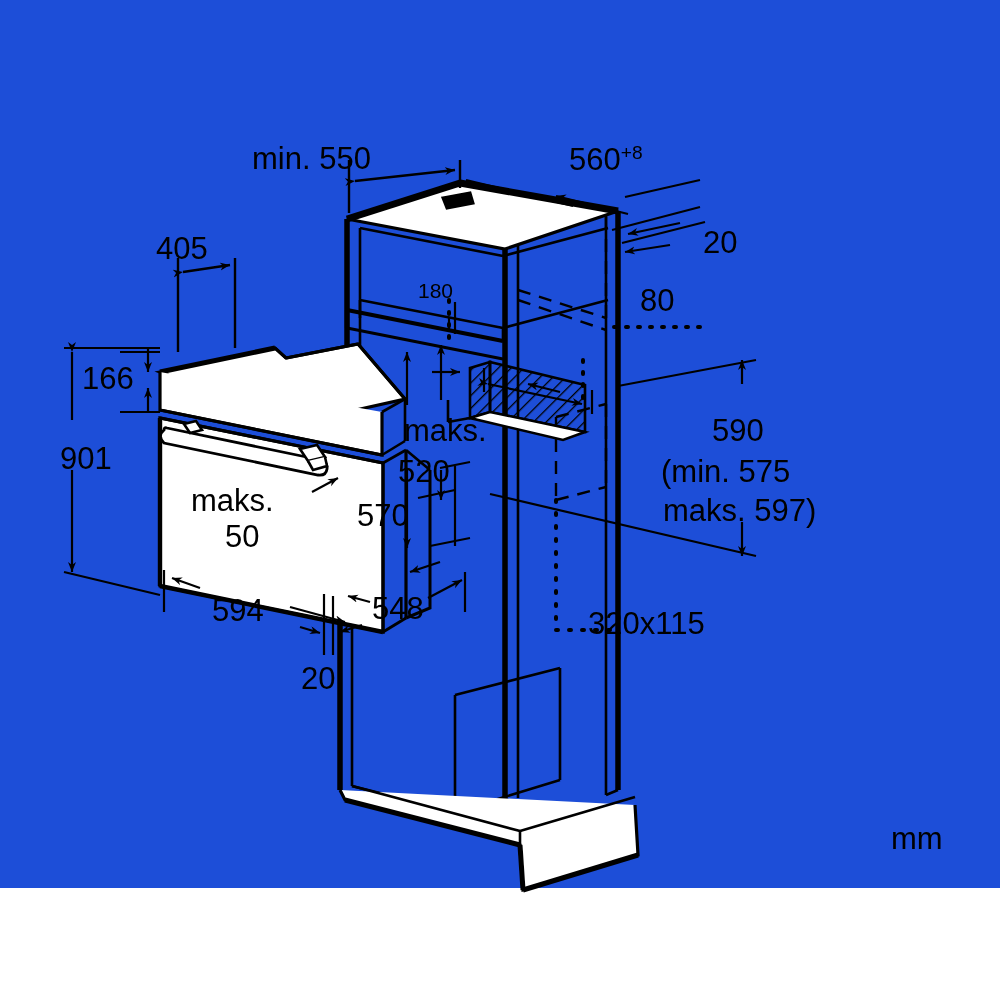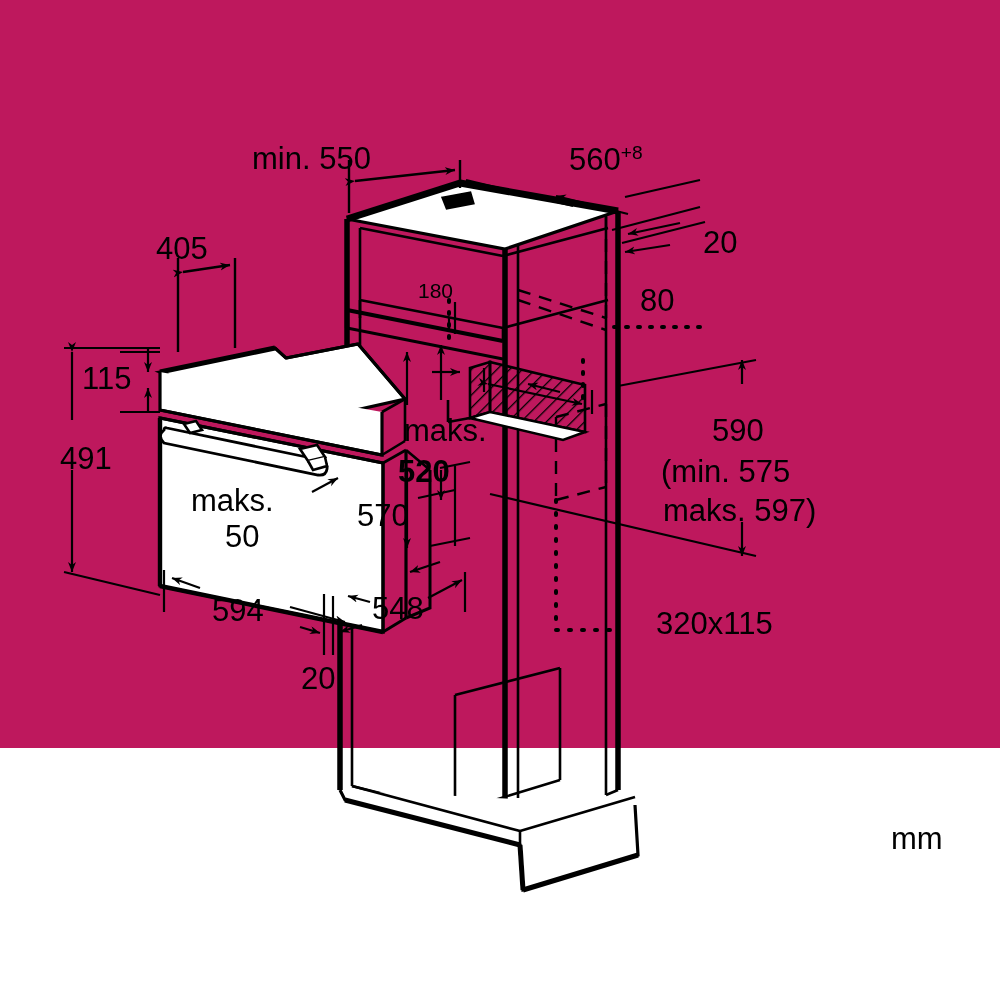--- a/index.html
+++ b/index.html
@@ -1,18 +1,18 @@
 <!DOCTYPE html>
 <html><head>
 <meta charset="utf-8">
 <style>
   html,body{margin:0;padding:0;background:#fff;}
   body{width:1000px;height:1000px;overflow:hidden;
        font-family:"Liberation Sans", sans-serif;}
-  #stage{position:relative;width:1000px;height:748px;background:#be185d;}
+  #stage{position:relative;width:1000px;height:888px;background:#1d4ed8;}
   svg.draw{position:absolute;left:0;top:0;width:1000px;height:1000px;}
   .lbl{position:absolute;color:#000;font-family:"Liberation Sans", sans-serif;
        white-space:nowrap;line-height:1.06;}
   .sup{font-size:0.62em;vertical-align:super;}
 </style>
 </head>
 <body>
 
 <div id="stage">
 
@@ -219,39 +219,39 @@
   </div>
 
   <div class="lbl" style="left:703px;top:227px;font-size:31px;">20</div>
 
   <div class="lbl" style="left:418px;top:280px;font-size:21px;">180</div>
 
   <div class="lbl" style="left:640px;top:285px;font-size:31px;">80</div>
 
   <div class="lbl" style="left:156px;top:233px;font-size:31px;">405</div>
 
-  <div class="lbl" style="left:82px;top:363px;font-size:31px;">115</div>
-
-  <div class="lbl" style="left:60px;top:443px;font-size:31px;">491</div>
+  <div class="lbl" style="left:82px;top:363px;font-size:31px;">166</div>
+
+  <div class="lbl" style="left:60px;top:443px;font-size:31px;">901</div>
 
   <div class="lbl" style="left:191px;top:485px;font-size:31px;">maks.</div>
   <div class="lbl" style="left:225px;top:521px;font-size:31px;">50</div>
 
   <div class="lbl" style="left:404px;top:415px;font-size:31px;">maks.</div>
-  <div class="lbl" style="left:398px;top:456px;font-size:31px;font-weight:bold;">520</div>
+  <div class="lbl" style="left:398px;top:456px;font-size:31px;">520</div>
 
   <div class="lbl" style="left:357px;top:500px;font-size:31px;">570</div>
 
   <div class="lbl" style="left:712px;top:415px;font-size:31px;">590</div>
   <div class="lbl" style="left:661px;top:456px;font-size:31px;">(min. 575</div>
   <div class="lbl" style="left:663px;top:495px;font-size:31px;">maks. 597)</div>
 
   <div class="lbl" style="left:212px;top:595px;font-size:31px;">594</div>
 
   <div class="lbl" style="left:372px;top:593px;font-size:31px;">548</div>
 
   <div class="lbl" style="left:301px;top:663px;font-size:31px;">20</div>
 
-  <div class="lbl" style="left:656px;top:608px;font-size:31px;">320x115</div>
+  <div class="lbl" style="left:588px;top:608px;font-size:31px;">320x115</div>
 
   <div class="lbl" style="left:871px;top:823px;font-size:31px;margin-left:20px;">mm</div>
 
 </div>
 
 </body></html>

